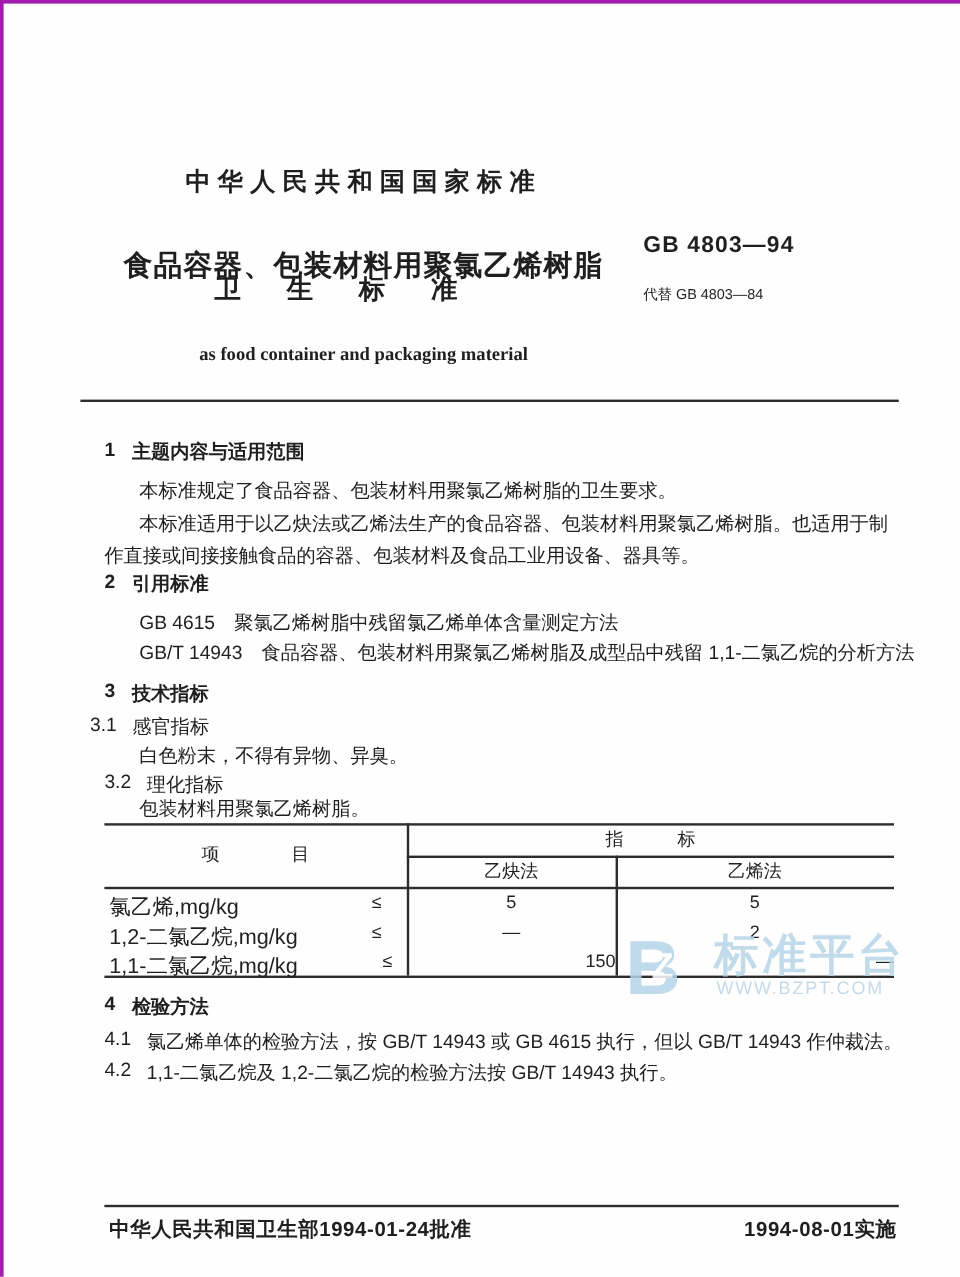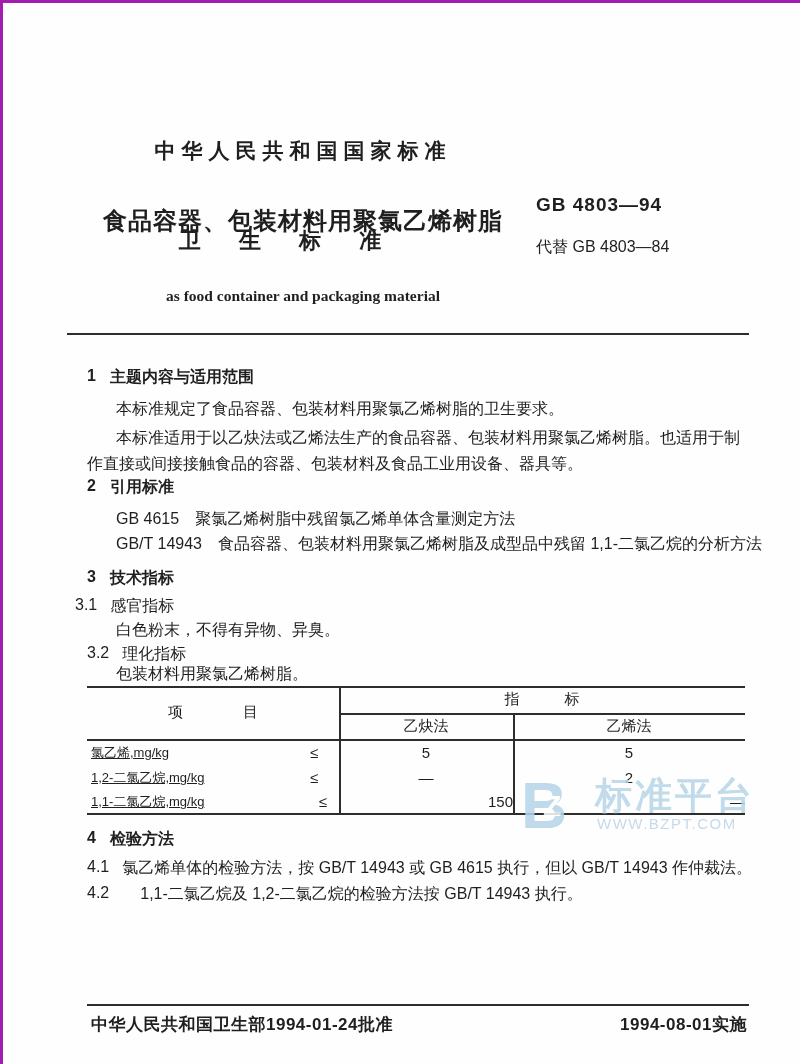--- a/index.html
+++ b/index.html
@@ -11,21 +11,21 @@
   .page{
     position:relative;width:798px;height:1062px;
     border:3px solid #a21caf;background:#fefefe;overflow:hidden;
   }
   .abs{position:absolute;}
   .ctr{text-align:center;}
   .org-title{left:90px;top:134px;width:420px;font-size:21px;font-weight:bold;letter-spacing:6px;}
   .title-cn1{left:90px;top:202px;width:420px;font-size:24px;font-weight:bold;letter-spacing:1px;}
   .title-cn2{left:90px;top:223px;width:390px;font-size:22px;font-weight:bold;letter-spacing:16px;}
   .gb-no{left:533px;top:191px;font-size:19px;font-weight:bold;letter-spacing:1px;text-align:center;}
-  .replaces{left:533px;top:234px;font-size:16px;}
+  .replaces{left:533px;top:234px;font-size:12px;}
   .title-en{left:90px;width:420px;font-family:"Liberation Serif","DejaVu Serif",serif;font-weight:bold;font-size:15.5px;}
   .en1{top:260px;} .en2{top:284px;}
   .hline{background:#2d2d2d;height:2px;}
   .rule-top{left:64px;top:330px;width:682px;}
   .sec-head{font-size:16px;font-weight:bold;display:flex;}
   .sec-head .num{margin-right:14px;}
   .sub-row{font-size:16px;display:flex;}
   .sub-row .num{margin-right:13px;white-space:nowrap;}
   .body-text{font-size:16px;}
   .sec1-head{left:84px;top:364px;}
@@ -45,28 +45,28 @@
   .t-line-full{left:84px;top:736px;width:658px;height:1.6px;}
   .t-line-bottom{left:84px;top:810px;width:658px;}
   .t-vline{background:#2d2d2d;width:1.6px;}
   .t-vA{left:336px;top:683px;height:127px;}
   .t-vB{left:510px;top:710px;height:100px;}
   .t-cell{font-size:15px;display:flex;align-items:center;justify-content:center;}
   .t-item-head{left:84px;top:683px;width:252px;height:52px;}
   .t-index-head{left:336px;top:684px;width:406px;height:25px;}
   .t-m1{left:336px;top:711px;width:174px;height:24px;}
   .t-m2{left:510px;top:711px;width:232px;height:24px;}
-  .t-row-label{font-size:13px;left:88px;text-decoration:underline;}
+  .t-row-label{font-size:18px;left:88px;}
   .t-op{font-size:15px;width:26px;left:298px;text-align:center;}
   .t-v1{left:336px;width:174px;text-align:center;font-size:15px;}
   .t-v2{left:510px;width:232px;text-align:center;font-size:15px;}
   .r1{top:741px;} .r2{top:766px;} .r3{top:790px;text-align:right;}
   .sec4-head{left:84px;top:826px;}
   .s41{left:84px;top:855px;width:680px;}
-  .s42{left:84px;top:881px;width:680px;gap:18px;}
+  .s42{left:84px;top:881px;width:680px;}
   
   .rule-bottom{left:84px;top:1001px;width:662px;}
   .foot-left{left:88px;top:1010px;font-size:17px;font-weight:bold;letter-spacing:0.5px;}
   .foot-right{right:54px;top:1010px;font-size:17px;font-weight:bold;letter-spacing:0.5px;}
   
   .wm{position:absolute;left:516px;top:768px;width:220px;height:70px;opacity:0.85;pointer-events:none;}
   .wm-logo{position:absolute;left:2px;top:4px;width:62px;height:58px;}
   .wm-b{position:absolute;left:0;top:-6px;font-size:64px;font-weight:bold;color:#b4d4e8;font-family:"Liberation Sans",sans-serif;}
   .wm-z{position:absolute;left:22px;top:14px;font-size:30px;font-weight:bold;color:#ffffff;}
   .wm-name{position:absolute;left:76px;top:0px;font-size:37px;font-weight:bold;color:#b7d6e8;letter-spacing:3px;white-space:nowrap;}

